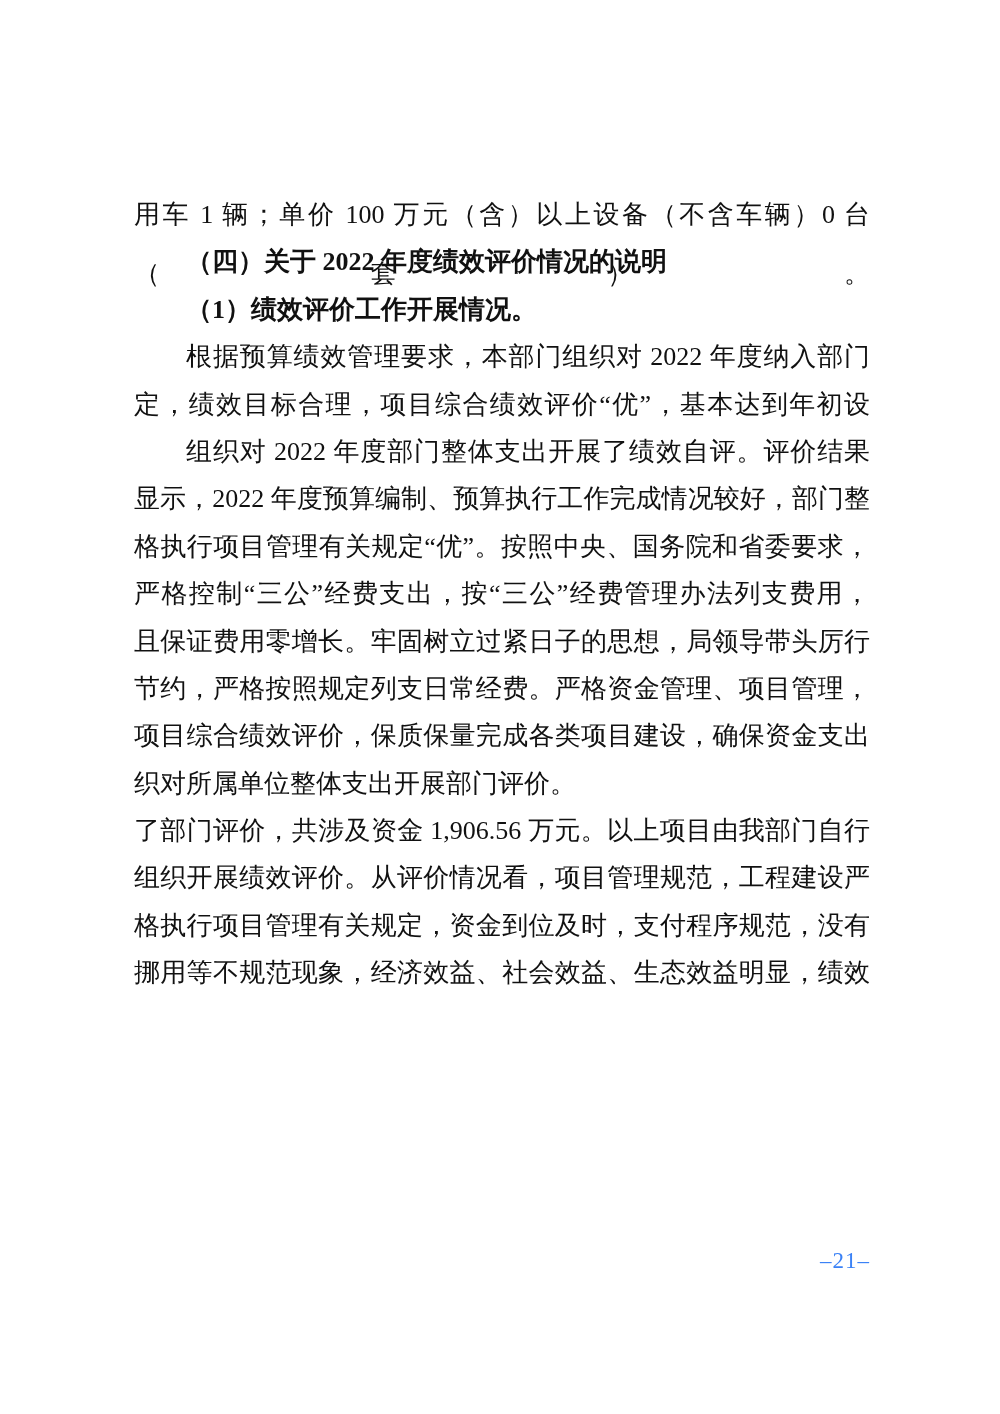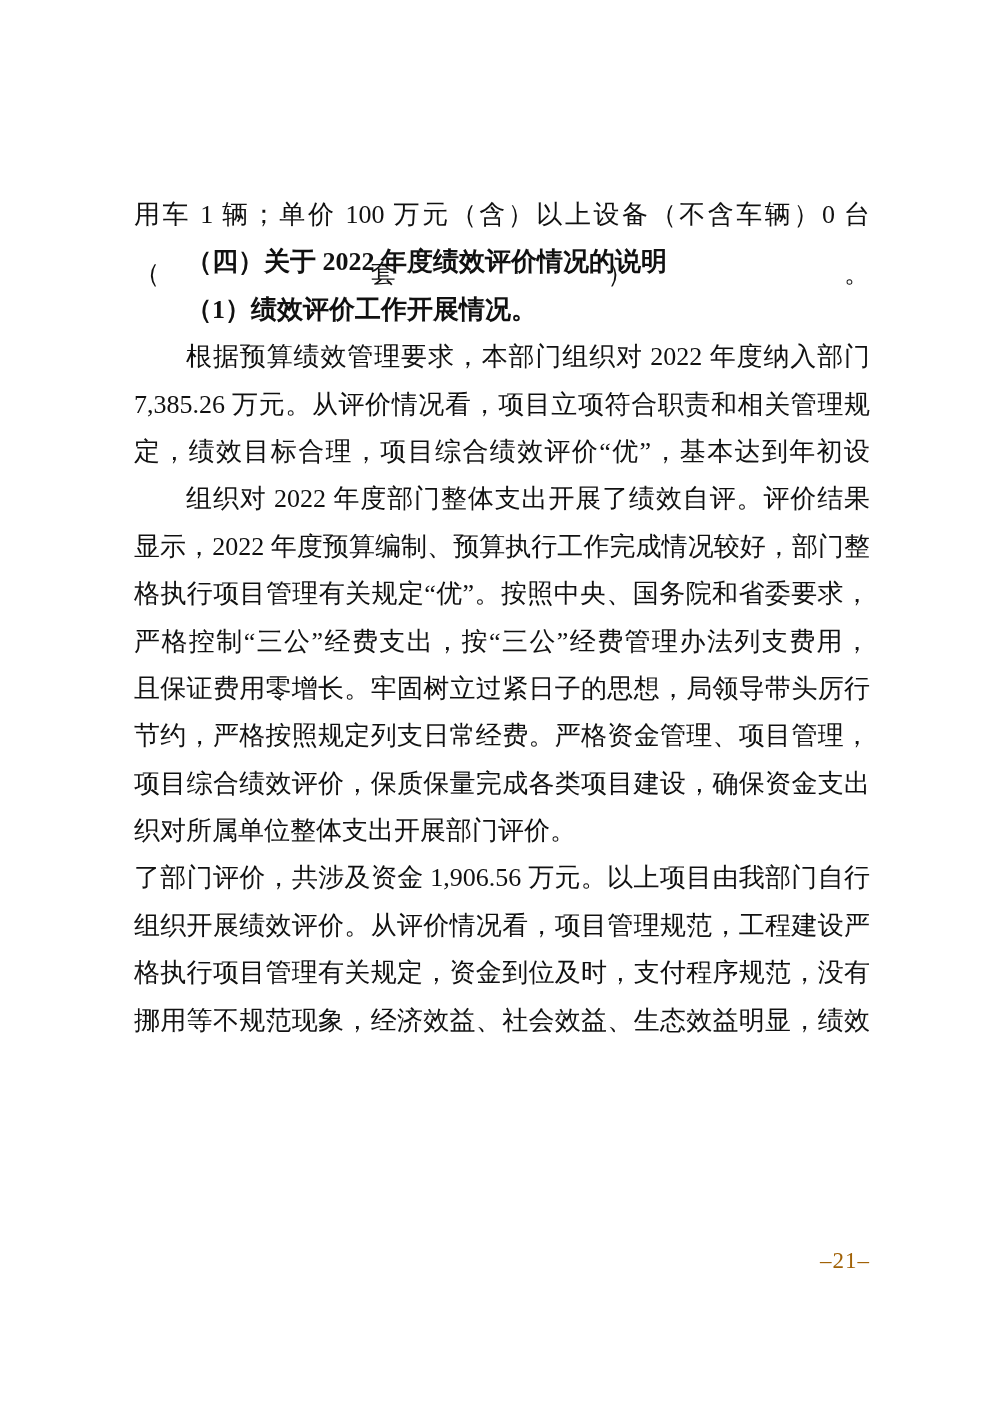--- a/index.html
+++ b/index.html
@@ -38,33 +38,32 @@
   }
   .line.heading {
     font-weight: bold;
   }
   .page-number {
     position: absolute;
     top: 1248px;
     right: 130px;
     font-size: 23px;
     letter-spacing: 1px;
-    color: #a16207;
+    color: #3b82f6;
   }
 </style>
 </head>
 <body>
 
 <div class="page">
   <div class="content">
       <div class="line body justify">用车 1 辆；单价 100 万元（含）以上设备（不含车辆）0 台（套）。</div>
       <div class="line heading indent">（四）关于 2022 年度绩效评价情况的说明</div>
       <div class="line heading indent">（1）绩效评价工作开展情况。</div>
       <div class="line body justify indent">根据预算绩效管理要求，本部门组织对 2022 年度纳入部门</div>
-      <div class="line body justify">7,385.26 万元。从评价情况看，项目立项符合职责和相关管理规</div>
       <div class="line body justify">定，绩效目标合理，项目综合绩效评价“优”，基本达到年初设</div>
       <div class="line body justify indent">组织对 2022 年度部门整体支出开展了绩效自评。评价结果</div>
       <div class="line body justify">显示，2022 年度预算编制、预算执行工作完成情况较好，部门整</div>
       <div class="line body justify">格执行项目管理有关规定“优”。按照中央、国务院和省委要求，</div>
       <div class="line body justify">严格控制“三公”经费支出，按“三公”经费管理办法列支费用，</div>
       <div class="line body justify">且保证费用零增长。牢固树立过紧日子的思想，局领导带头厉行</div>
       <div class="line body justify">节约，严格按照规定列支日常经费。严格资金管理、项目管理，</div>
       <div class="line body justify">项目综合绩效评价，保质保量完成各类项目建设，确保资金支出</div>
       <div class="line body">织对所属单位整体支出开展部门评价。</div>
       <div class="line body justify">了部门评价，共涉及资金 1,906.56 万元。以上项目由我部门自行</div>

